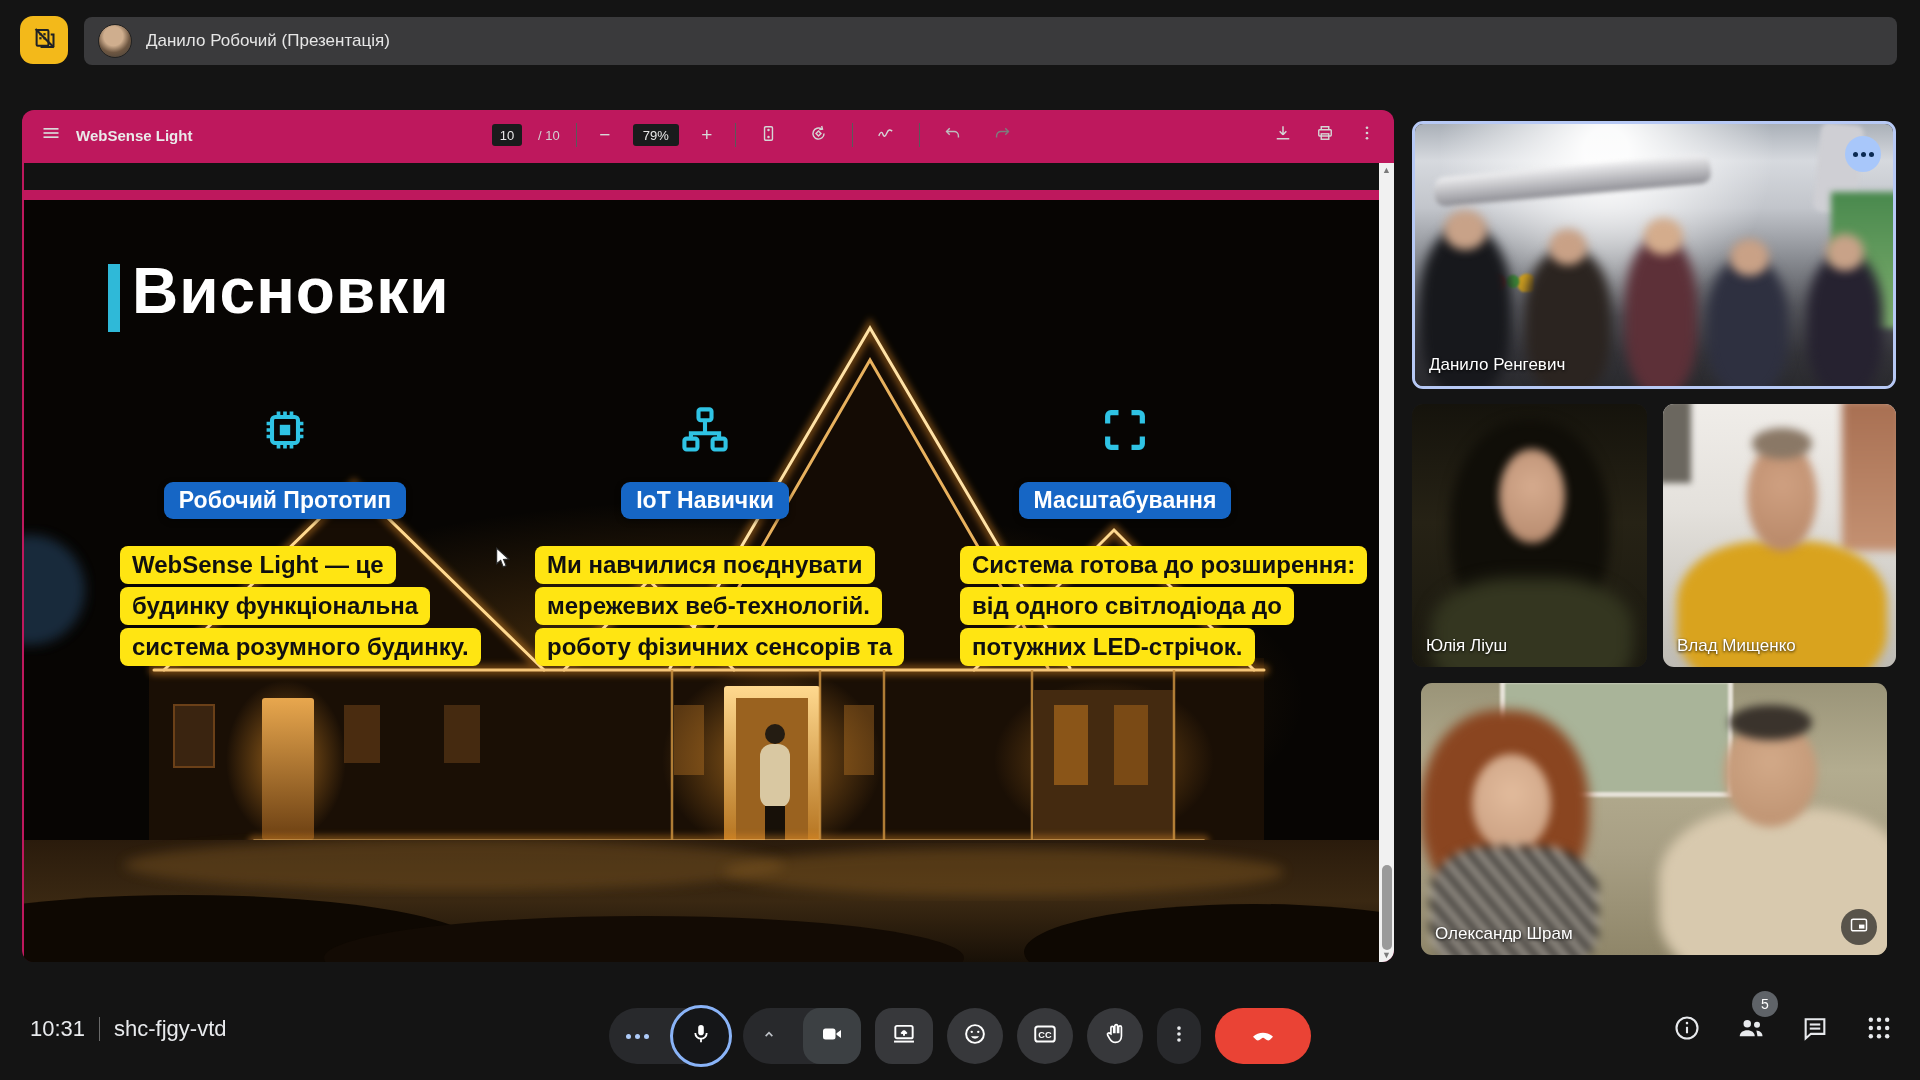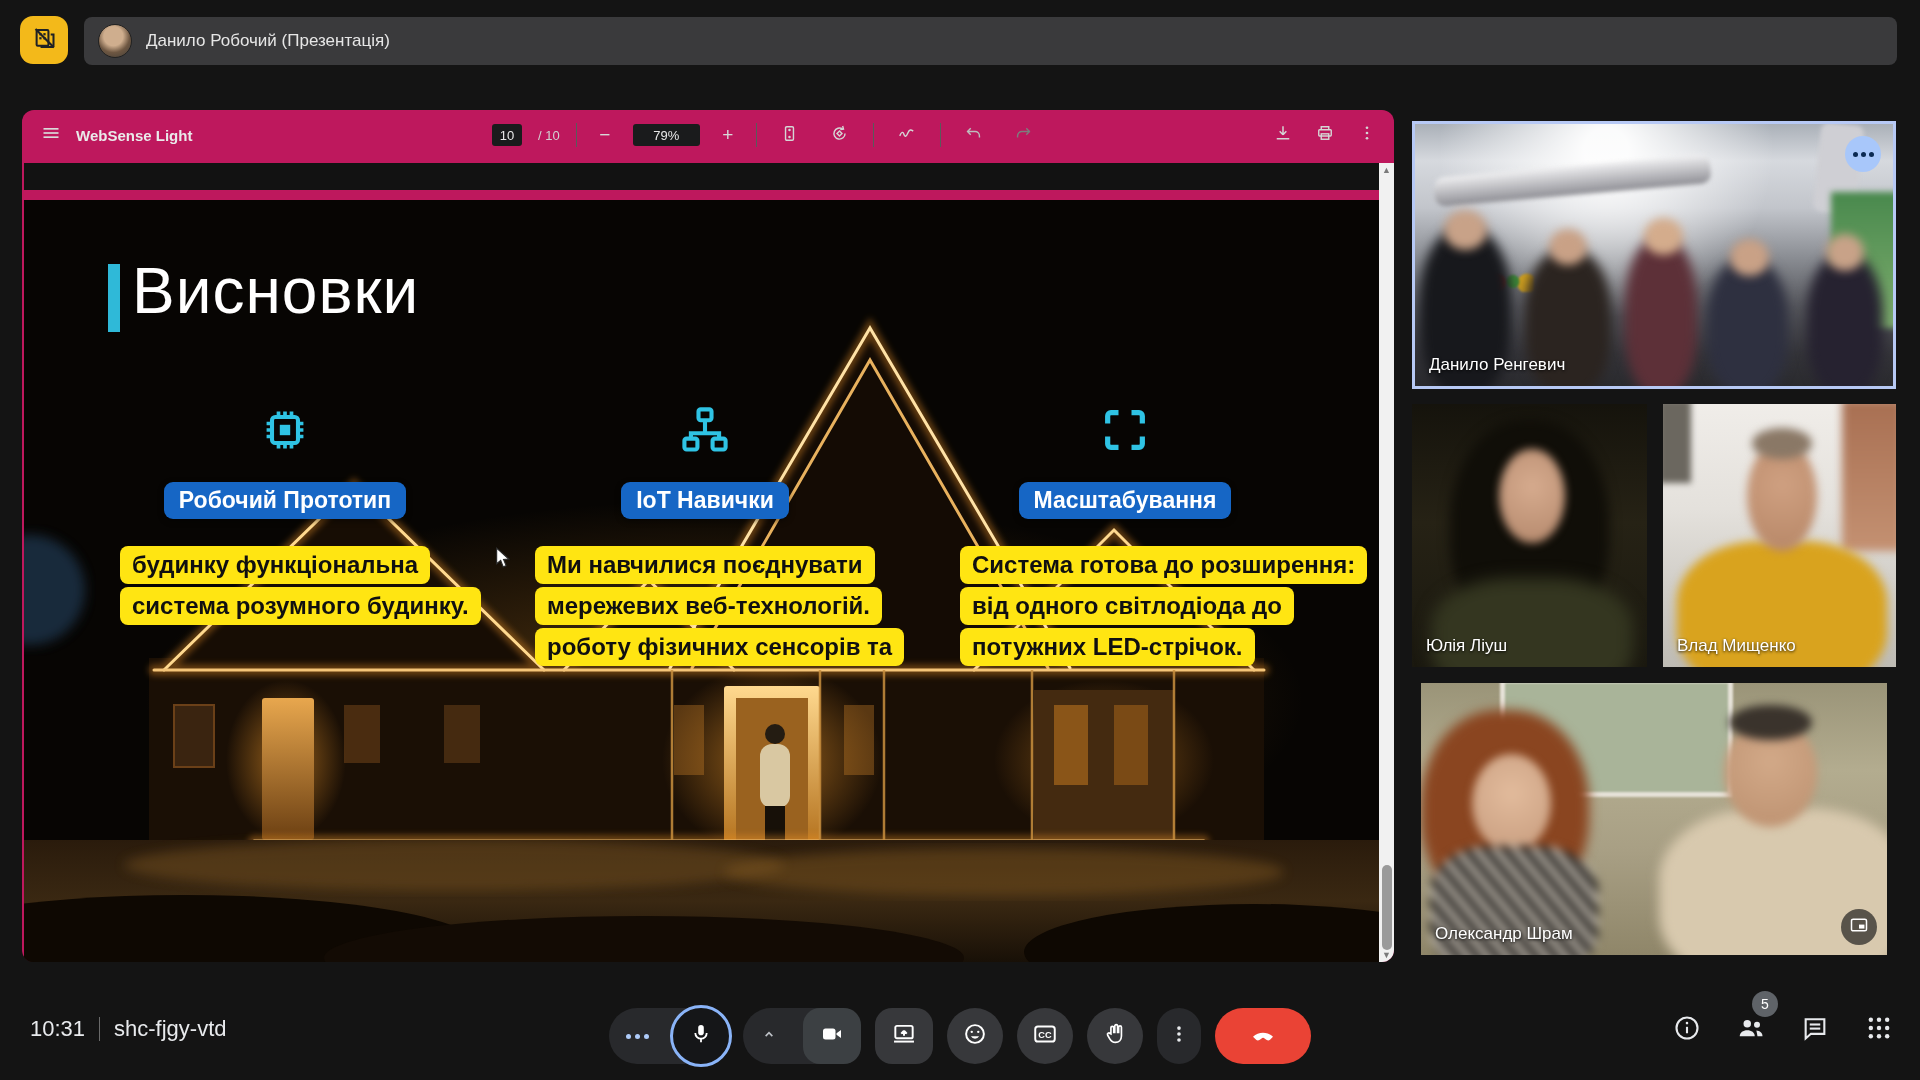--- a/index.html
+++ b/index.html
@@ -14,50 +14,50 @@
   .presenter-label { color:#e6e6e6; font-size:17px; font-weight:500; }
 
   
   .pdf-card { left:22px; top:110px; width:1372px; height:852px; background:#be185d; border-radius:12px; overflow:hidden; }
   .pdf-toolbar { left:0; top:0; width:100%; height:50px; display:flex; align-items:center; color:#dadada; }
   .tb-icon { width:34px; height:34px; display:flex; align-items:center; justify-content:center; border-radius:50%; cursor:pointer; flex:0 0 auto; }
   .pdf-title { font-size:15px; font-weight:600; color:#eaeaea; margin-left:8px; white-space:nowrap; }
   .tb-center { position:absolute; left:470px; top:0; height:50px; display:flex; align-items:center; gap:16px; }
   .page-box, .zoom-box { background:#1a1b1c; color:#e8e8e8; font-size:13px; text-align:center; border-radius:3px; height:22px; display:flex; align-items:center; justify-content:center; }
   .page-box { width:30px; }
-  .zoom-box { width:67px; }
+  .zoom-box { width:46px; }
   .tb-sep { width:1px; height:24px; background:#5a5a5a; }
   .tb-text { font-size:13px; color:#d2d2d2; }
   .zoom-btn { font-size:19px; color:#d8d8d8; width:24px; text-align:center; cursor:pointer; }
   .tb-right { position:absolute; right:10px; top:0; height:50px; display:flex; align-items:center; gap:8px; }
 
   .page9-strip { left:2px; top:53px; width:1355px; height:27px; background:#121212; }
   .slide { left:2px; top:90px; width:1357px; height:762px; background:#070503; overflow:hidden; }
 
   
   .pdf-scroll { left:1357px; top:53px; width:15px; height:799px; background:#f1f1f1; }
   .scroll-arrow { width:100%; height:14px; display:flex; align-items:center; justify-content:center; color:#7a7a7a; font-size:9px; cursor:pointer; }
   .scroll-thumb { position:absolute; left:2.5px; top:702px; width:10px; height:85px; background:#9a9a9a; border-radius:5px; cursor:pointer; }
 
   
   .slide-title-bar { left:84px; top:64px; width:12px; height:68px; background:#2fb9d8; }
-  .slide-title { left:108px; top:54px; font-size:64px; font-weight:400; color:#ffffff; letter-spacing:1px; }
+  .slide-title { left:108px; top:54px; font-size:64px; font-weight:700; color:#ffffff; letter-spacing:1px; }
   .slide-col { top:204px; display:flex; flex-direction:column; }
   .col-1 { left:96px;  width:330px; }
   .col-2 { left:511px; width:340px; }
   .col-3 { left:936px; width:330px; }
   .col-icon { align-self:center; height:52px; }
   .col-label { align-self:center; margin-top:26px; background:#1666c5; color:#fff; font-size:23px; font-weight:700; padding:5px 15px; border-radius:9px; white-space:nowrap; box-shadow:0 2px 6px rgba(0,0,0,.45); }
   .col-lines { margin-top:27px; display:flex; flex-direction:column; align-items:flex-start; }
   .hl { background:#ffe512; color:#101010; font-size:24px; font-weight:700; padding:5px 12px; border-radius:8px; margin-bottom:3px; white-space:nowrap; }
 
   .cursor { left:494px; top:547px; }
 
   
-  .tile { border-radius:0; overflow:hidden; background:#202124; cursor:pointer; }
+  .tile { border-radius:11px; overflow:hidden; background:#202124; cursor:pointer; }
   .tile-1 { left:1412px; top:121px; width:484px; height:268px; border:3px solid #b7c9f5; }
   .tile-2 { left:1412px; top:404px; width:235px; height:263px; }
   .tile-3 { left:1663px; top:404px; width:233px; height:263px; }
   .tile-4 { left:1421px; top:683px; width:466px; height:272px; }
   .name-tag { position:absolute; left:14px; bottom:11px; color:#fff; font-size:17px; text-shadow:0 1px 3px rgba(0,0,0,.9); z-index:5; }
   .tile-more-btn { position:absolute; right:12px; top:12px; width:36px; height:36px; border-radius:50%; background:#a8c7fa; display:flex; align-items:center; justify-content:center; gap:3px; z-index:5; }
   .tile-more-btn i { width:5px; height:5px; border-radius:50%; background:#0b2a52; }
   .pip-btn { position:absolute; right:10px; bottom:10px; width:36px; height:36px; border-radius:50%; background:rgba(20,20,20,.65); display:flex; align-items:center; justify-content:center; z-index:5; }
   .blob { position:absolute; }
 
@@ -305,20 +305,21 @@
         <svg width="52" height="52" viewBox="0 0 24 24" fill="none" stroke="#2fc3e4" stroke-width="1.9">
           <rect x="6" y="6" width="12" height="12" rx="1.5"></rect>
           <rect x="9.6" y="9.6" width="4.8" height="4.8" fill="#2fc3e4" stroke="none"></rect>
           <g stroke-width="1.7">
               <path d="M9 6V3.5M12 6V3.5M15 6V3.5M9 20.5V18M12 20.5V18M15 20.5V18M6 9H3.5M6 12H3.5M6 15H3.5M20.5 9H18M20.5 12H18M20.5 15H18"></path>
             </g>
         </svg>
       </span>
       <span class="col-label">Робочий Прототип</span>
       <span class="col-lines">
+        <span class="hl">WebSense Light — це</span>
         <span class="hl">будинку функціональна</span>
         <span class="hl">система розумного будинку.</span>
       </span>
     </div>
 
     <div class="abs slide-col col-2">
       <span class="col-icon">
         <svg width="52" height="52" viewBox="0 0 24 24" fill="none" stroke="#2fc3e4" stroke-width="1.9">
           <rect x="9" y="2.5" width="6" height="5" rx="1"></rect>
           <rect x="2.5" y="16" width="6" height="5" rx="1"></rect>

